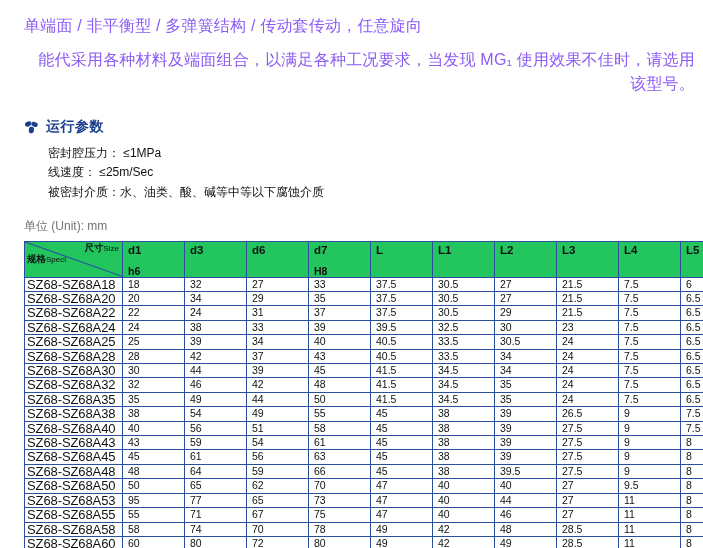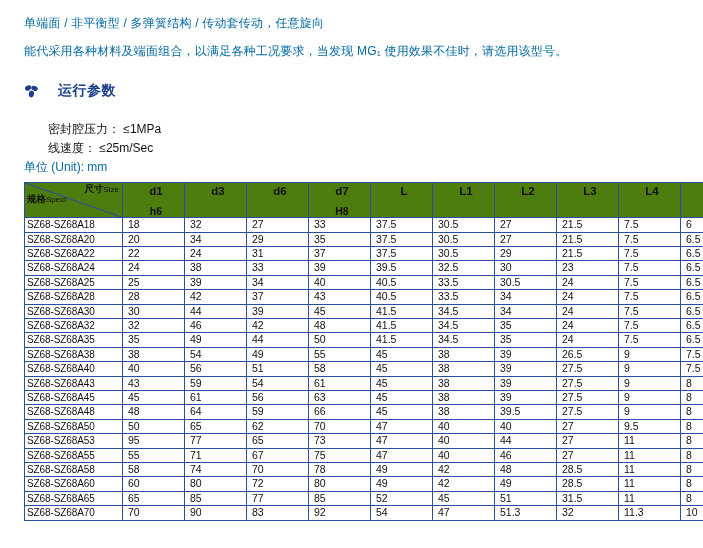--- a/index.html
+++ b/index.html
@@ -15,85 +15,85 @@
     -webkit-font-smoothing: antialiased;
   }
   .page {
     position: relative;
     width: 703px;
     height: 548px;
     box-sizing: border-box;
     padding: 14px 8px 0 24px;
   }
   .intro-line {
-    font-size: 12px;
-    color: #0369a1;
+    font-size: 16px;
+    color: #8b5cf6;
     line-height: 1.5;
     letter-spacing: 0.2px;
   }
   .intro-line.second {
     margin-top: 10px;
+    text-align: right;
   }
   .section-head {
     display: flex;
     align-items: center;
     margin-top: 22px;
     margin-bottom: 6px;
-    gap: 12px;
   }
   .bullet-icon {
     width: 15px;
     height: 14px;
     margin-right: 7px;
     display: inline-block;
     position: relative;
   }
   .bullet-icon svg { display: block; }
   .section-title {
     font-size: 14px;
     font-weight: bold;
     color: #1b3f8b;
     letter-spacing: 0.5px;
   }
   .params {
-    margin-top: 20px;
+    margin-top: 8px;
     margin-left: 24px;
   }
   .param-row {
     font-size: 12px;
     line-height: 1.62;
     color: #111;
   }
   .unit-line {
-    margin-top: 0;
+    margin-top: 16px;
     margin-left: 0px;
     font-size: 12px;
-    color: #0369a1;
+    color: #737373;
   }
   table.spec {
     margin-top: 6px;
     border-collapse: collapse;
     width: 660px;
     table-layout: fixed;
     font-size: 10.5px;
   }
   table.spec th, table.spec td {
     border: 1px solid #2b4f9e;
     padding: 0;
     height: 13.4px;
     line-height: 13.4px;
     color: #111;
   }
   table.spec thead th {
-    background: #4d7c0f;
+    background: #22c55e;
     font-weight: bold;
     height: 30px;
     line-height: 1.15;
     font-size: 11.5px;
-    text-align: center;
+    text-align: left;
     padding-left: 5px;
     vertical-align: top;
     padding-top: 2px;
   }
   table.spec thead th.corner {
     position: relative;
     padding: 0;
     overflow: hidden;
   }
   .corner-inner {
@@ -135,21 +135,21 @@
   }
   table.spec tbody td {
     text-align: left;
     padding-left: 5px;
     font-size: 10.5px;
     background: #ffffff;
   }
   table.spec tbody td.model {
     padding-left: 2px;
     letter-spacing: -0.1px;
-    font-size: 10px;
+    font-size: 13px;
   }
   .col-model { width: 98px; }
   .col-d { width: 62px; }
   .col-L { width: 62px; }
 </style>
 </head>
 <body>
 
 <div class="page">
 
@@ -165,20 +165,21 @@
           <ellipse cx="7.4" cy="10.0" rx="2.6" ry="3.4" transform="rotate(8 7.4 10.0)"></ellipse>
         </g>
       </svg>
     </span>
     <span class="section-title">运行参数</span>
   </div>
 
   <div class="params">
     <div class="param-row">密封腔压力： ≤1MPa</div>
     <div class="param-row">线速度： ≤25m/Sec</div>
+    <div class="param-row">被密封介质：水、油类、酸、碱等中等以下腐蚀介质</div>
   </div>
 
   <div class="unit-line">单位 (Unit): mm</div>
 
   <table class="spec">
     <colgroup>
       <col class="col-model">
       <col class="col-d">
         <col class="col-d">
         <col class="col-d">

